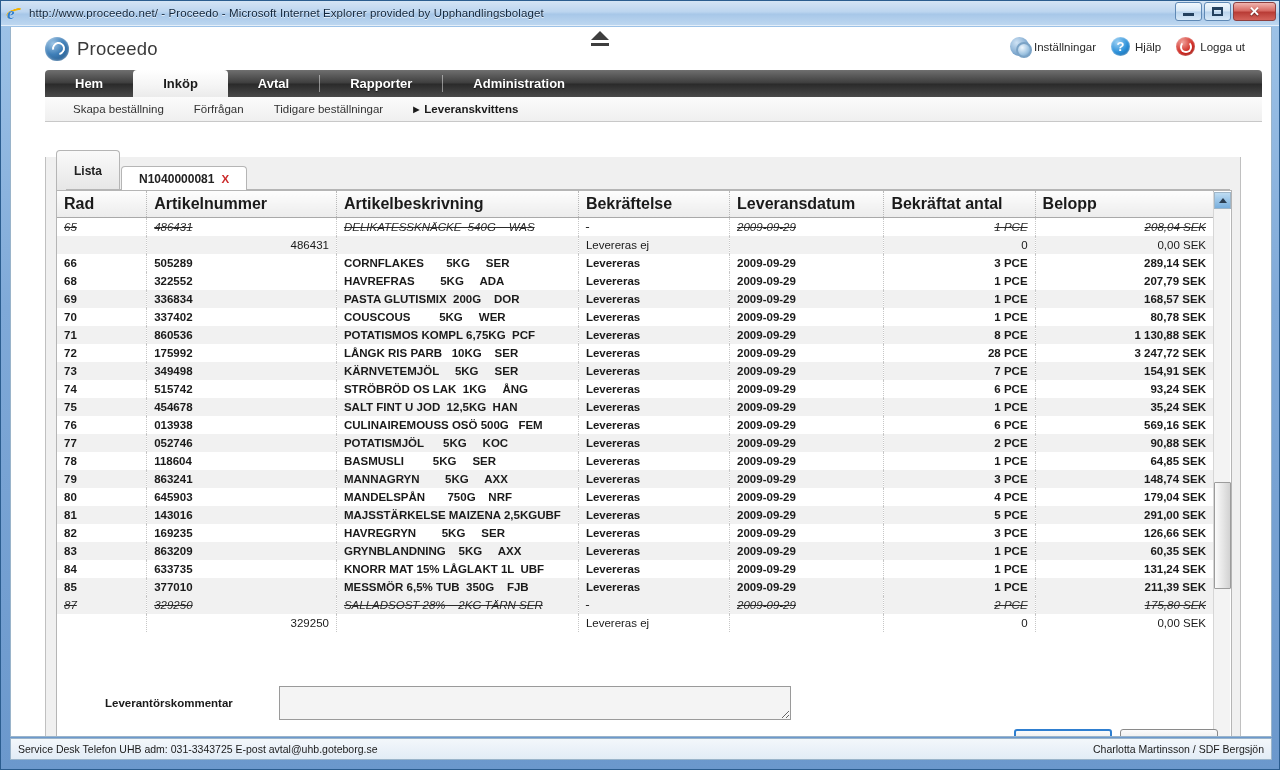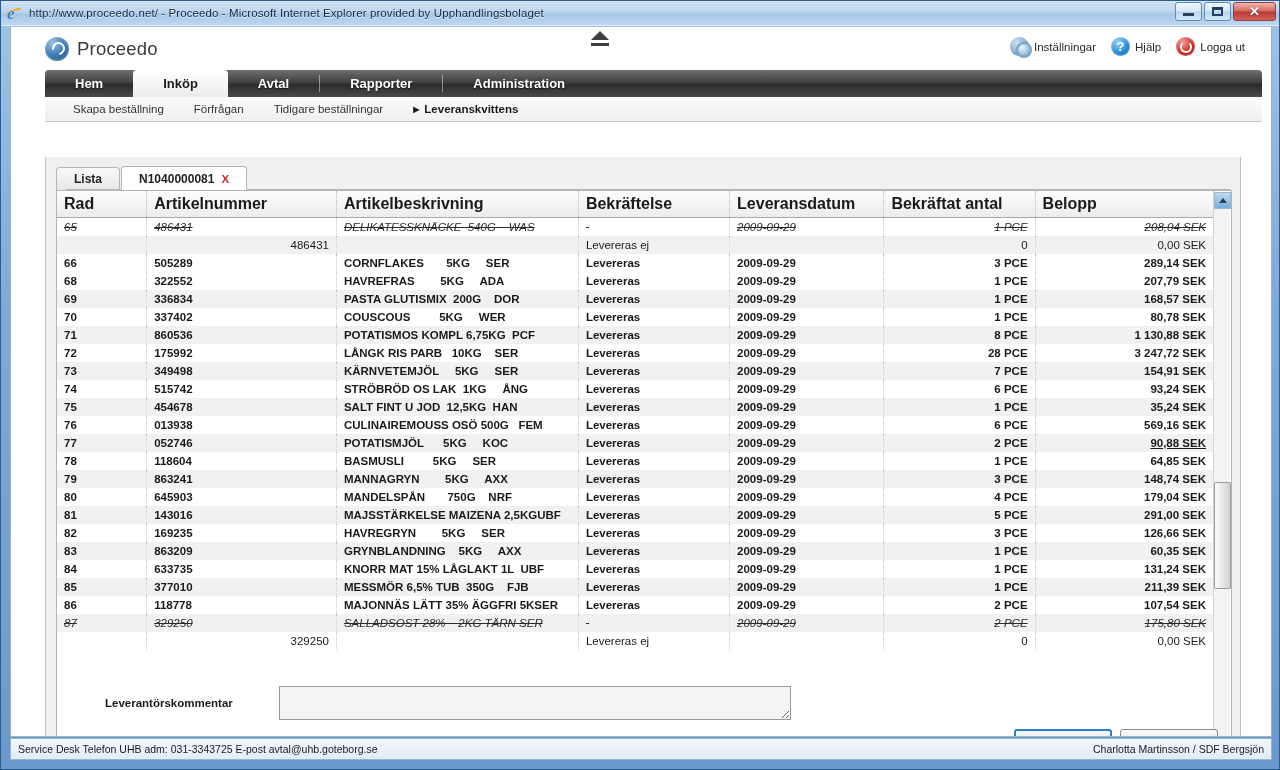--- a/index.html
+++ b/index.html
@@ -197,21 +197,21 @@
     border: 1px solid #c0c0c0;
     border-top: none;
   }
   #tabs-row {
     position: relative;
     height: 23px;
     margin: 10px 0 0 10px;
     display: flex; align-items: flex-end;
   }
   .doc-tab {
-    height: 23px;
+    height: 40px;
     padding: 0 17px;
     display: flex; align-items: center; gap: 7px;
     font-size: 12px; font-weight: bold; color: #222;
     border: 1px solid #b5b5b5;
     border-bottom: none;
     border-radius: 4px 4px 0 0;
     background: linear-gradient(180deg,#fafafa 0%, #e6e6e6 100%);
     cursor: pointer;
     margin-right: 1px;
     position: relative;
@@ -573,21 +573,21 @@
                   <td class="num" style="white-space: pre;">6 PCE</td>
                   <td class="num" style="white-space: pre;">569,16 SEK</td>
                 </tr>
                 <tr class="alt">
                   <td style="white-space: pre;">77</td>
                   <td style="white-space: pre;">052746</td>
                   <td style="white-space: pre;">POTATISMJÖL      5KG     KOC</td>
                   <td style="white-space: pre;">Levereras</td>
                   <td style="white-space: pre;">2009-09-29</td>
                   <td class="num" style="white-space: pre;">2 PCE</td>
-                  <td class="num" style="white-space: pre; text-decoration: underline;">90,88 SEK</td>
+                  <td class="num" style="white-space: pre;">90,88 SEK</td>
                 </tr>
                 <tr class="">
                   <td style="white-space: pre;">78</td>
                   <td style="white-space: pre;">118604</td>
                   <td style="white-space: pre;">BASMUSLI         5KG     SER</td>
                   <td style="white-space: pre;">Levereras</td>
                   <td style="white-space: pre;">2009-09-29</td>
                   <td class="num" style="white-space: pre;">1 PCE</td>
                   <td class="num" style="white-space: pre;">64,85 SEK</td>
                 </tr>
@@ -646,29 +646,20 @@
                   <td class="num" style="white-space: pre;">131,24 SEK</td>
                 </tr>
                 <tr class="alt">
                   <td style="white-space: pre;">85</td>
                   <td style="white-space: pre; margin-left: 12px;">377010</td>
                   <td style="white-space: pre;">MESSMÖR 6,5% TUB  350G    FJB</td>
                   <td style="white-space: pre;">Levereras</td>
                   <td style="white-space: pre;">2009-09-29</td>
                   <td class="num" style="white-space: pre;">1 PCE</td>
                   <td class="num" style="white-space: pre;">211,39 SEK</td>
-                </tr>
-                <tr class="">
-                  <td style="white-space: pre;">86</td>
-                  <td style="white-space: pre;">118778</td>
-                  <td style="white-space: pre;">MAJONNÄS LÄTT 35% ÄGGFRI 5KSER</td>
-                  <td style="white-space: pre;">Levereras</td>
-                  <td style="white-space: pre;">2009-09-29</td>
-                  <td class="num" style="white-space: pre;">2 PCE</td>
-                  <td class="num" style="white-space: pre;">107,54 SEK</td>
                 </tr>
                 <tr class="alt row-struck">
                   <td style="white-space: pre;">87</td>
                   <td style="white-space: pre;">329250</td>
                   <td style="white-space: pre;">SALLADSOST 28%    2KG TÄRN SER</td>
                   <td>&nbsp;</td>
                   <td style="white-space: pre;">2009-09-29</td>
                   <td class="num" style="white-space: pre;">2 PCE</td>
                   <td class="num" style="white-space: pre;">175,80 SEK</td>
                 </tr>

